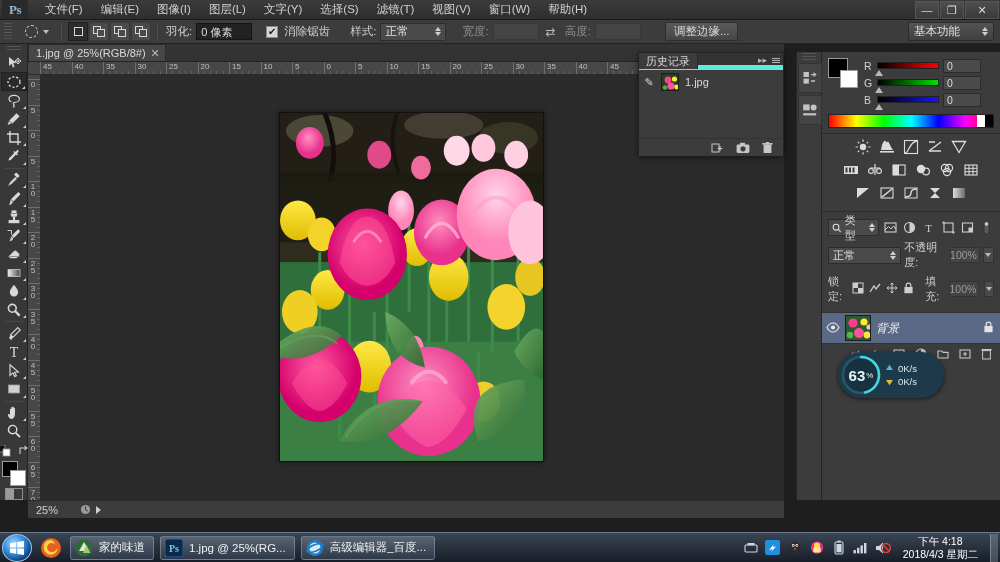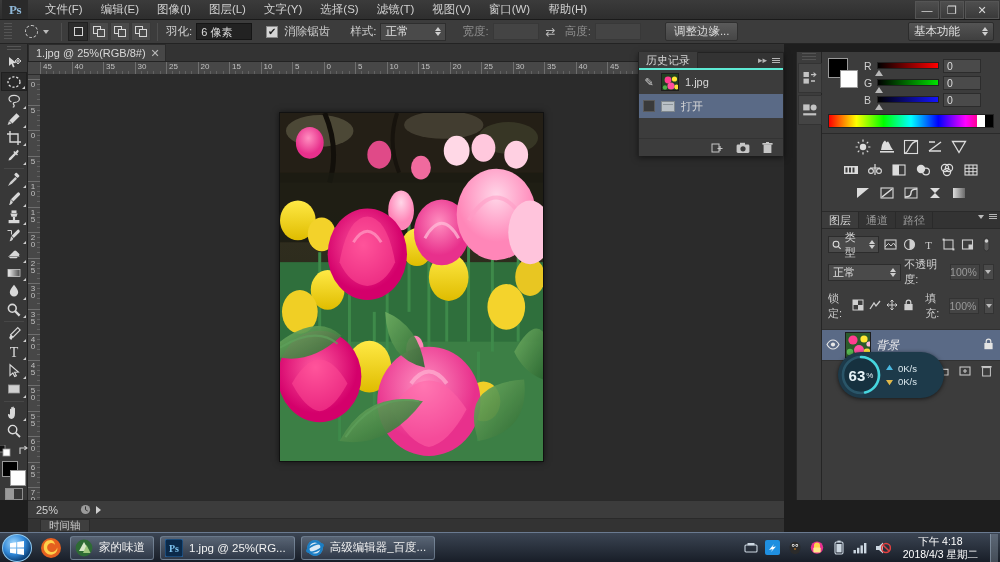--- a/index.html
+++ b/index.html
@@ -203,22 +203,22 @@
     display:flex; align-items:center;
   }
 
   
   .history-panel {
     position: absolute; left: 638px; top: 52px; width: 146px; height: 104px;
     background: #3c3c3c; border: 1px solid #232323;
     box-shadow: 0 2px 6px rgba(0,0,0,.5);
   }
   .panel-tabs {
-    height: 17px; background: #333; display: flex; align-items: flex-end;
-    border-bottom: 2px solid #5eead4; position: relative;
+    height: 17px; background: #333; display: flex; 
+    border-bottom: 5px solid #5eead4; position: relative;
   }
   .panel-tab {
     background: #3c3c3c; height: 16px; padding: 0 7px; font-size: 11px;
     display: flex; align-items: center; color: #d6d6d6;
     border-right: 1px solid #2a2a2a;
   }
   .panel-tab.inactive { background: #333; color: #989898; }
   .panel-tab-ctrls {
     position: absolute; right: 3px; top: 2px; display:flex; gap:5px; align-items:center;
   }
@@ -424,21 +424,21 @@
         </div>
       <div class="sm-btn">
           <div class="sq-pair">
             <i></i>
             <i></i>
           </div>
         </div>
     </div>
     <div class="sep"></div>
     <div class="opt-label">羽化:</div>
-    <div class="opt-input w56">6 像素</div>
+    <div class="opt-input w56">0 像素</div>
     <div style="width:14px"></div>
     <div style="display:flex;align-items:center">
       <div class="chk-box">✔</div>
       <div class="opt-label">消除锯齿</div>
     </div>
     <div style="width:14px"></div>
     <div class="opt-label">样式:</div>
     <div class="opt-select">
       <span>正常</span>
       <span class="spin">
@@ -1052,23 +1052,20 @@
     <div class="sb-clock">
       <svg width="11" height="11" viewBox="0 0 11 11">
           <circle cx="5.5" cy="5.5" r="4.6" fill="#9a9a9a"></circle>
           <path d="M5.5 2.4v3.3l2.2 1.3" stroke="#333" stroke-width="1" fill="none"></path>
         </svg>
     </div>
     <div class="sb-arrow"></div>
     <div style="width:470px"></div>
   </div>
 
-  <div class="timeline-bar">
-    <div class="tl-tab">时间轴</div>
-  </div>
 
   <div class="history-panel">
     <div class="panel-tabs">
       <div class="panel-tab">历史记录</div>
       <div class="panel-tab-ctrls">
         <span class="dbl-arrow">▸▸</span>
         <span class="menu-btn">
             <i></i>
             <i></i>
             <i></i>
@@ -1082,25 +1079,20 @@
           <svg width="18" height="18" viewBox="0 0 18 18">
               <rect width="18" height="18" fill="#214021"></rect>
               <circle cx="6" cy="6" r="3.4" fill="#ff3d90"></circle>
               <circle cx="12.5" cy="5" r="2.6" fill="#ffe733"></circle>
               <circle cx="9" cy="12" r="3.6" fill="#ff4fa0"></circle>
               <circle cx="14.6" cy="13" r="2.4" fill="#ffe03a"></circle>
               <circle cx="3" cy="13.5" r="2.2" fill="#4fae4a"></circle>
             </svg>
         </span>
         <span>1.jpg</span>
-      </div>
-      <div class="hist-row selected">
-        <span class="hist-check"></span>
-        <span class="folder-ico"></span>
-        <span>打开</span>
       </div>
     </div>
     <div class="hist-footer">
       <svg width="13" height="12" viewBox="0 0 13 12">
           <rect x="1" y="2" width="7" height="8" fill="none" stroke="#c6c6c6" stroke-width="1"></rect>
           <path d="M9 4v5M6.5 6.5h5" stroke="#c6c6c6" stroke-width="1.2"></path>
         </svg>
       <svg width="14" height="12" viewBox="0 0 14 12">
           <rect x="0.6" y="2.6" width="12.8" height="8.4" rx="1.4" fill="#c6c6c6"></rect>
           <rect x="4" y="0.8" width="5" height="2.2" fill="#c6c6c6"></rect>
@@ -1278,33 +1270,20 @@
                   </linearGradient>
                 </defs>
                 <rect x="2" y="3" width="12" height="10" fill="url(#gm)"></rect>
               </svg>
           </span>
         </div>
       </div>
     </div>
 
     <div class="rp" style="border-bottom:none">
-      <div class="rp-tabs">
-        <div class="panel-tab">图层</div>
-        <div class="panel-tab inactive">通道</div>
-        <div class="panel-tab inactive">路径</div>
-        <div class="panel-tab-ctrls">
-          <span class="caret"></span>
-          <span class="menu-btn">
-              <i></i>
-              <i></i>
-              <i></i>
-            </span>
-        </div>
-      </div>
       <div class="rp-body">
 
         <div class="lay-filter">
           <div class="lay-type-sel">
             <svg width="10" height="10" viewBox="0 0 10 10">
                 <circle cx="4.2" cy="4.2" r="3" fill="none" stroke="#dcdcdc" stroke-width="1.1"></circle>
                 <path d="M6.4 6.4 L9 9" stroke="#dcdcdc" stroke-width="1.2"></path>
               </svg>
             <span>类型</span>
             <span class="spin" style="margin-left:auto">

